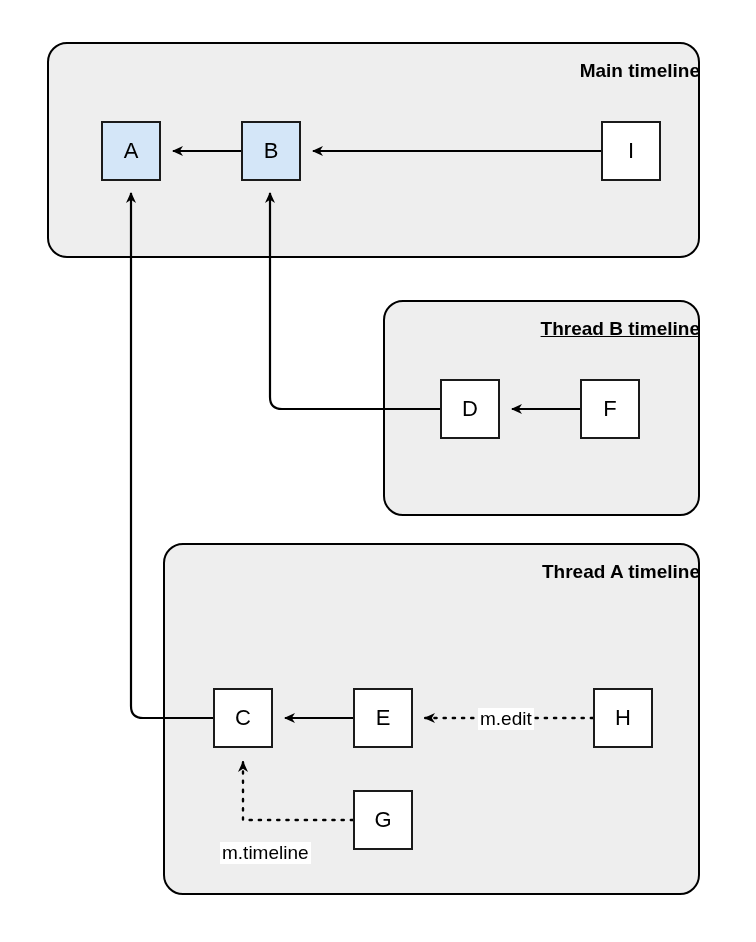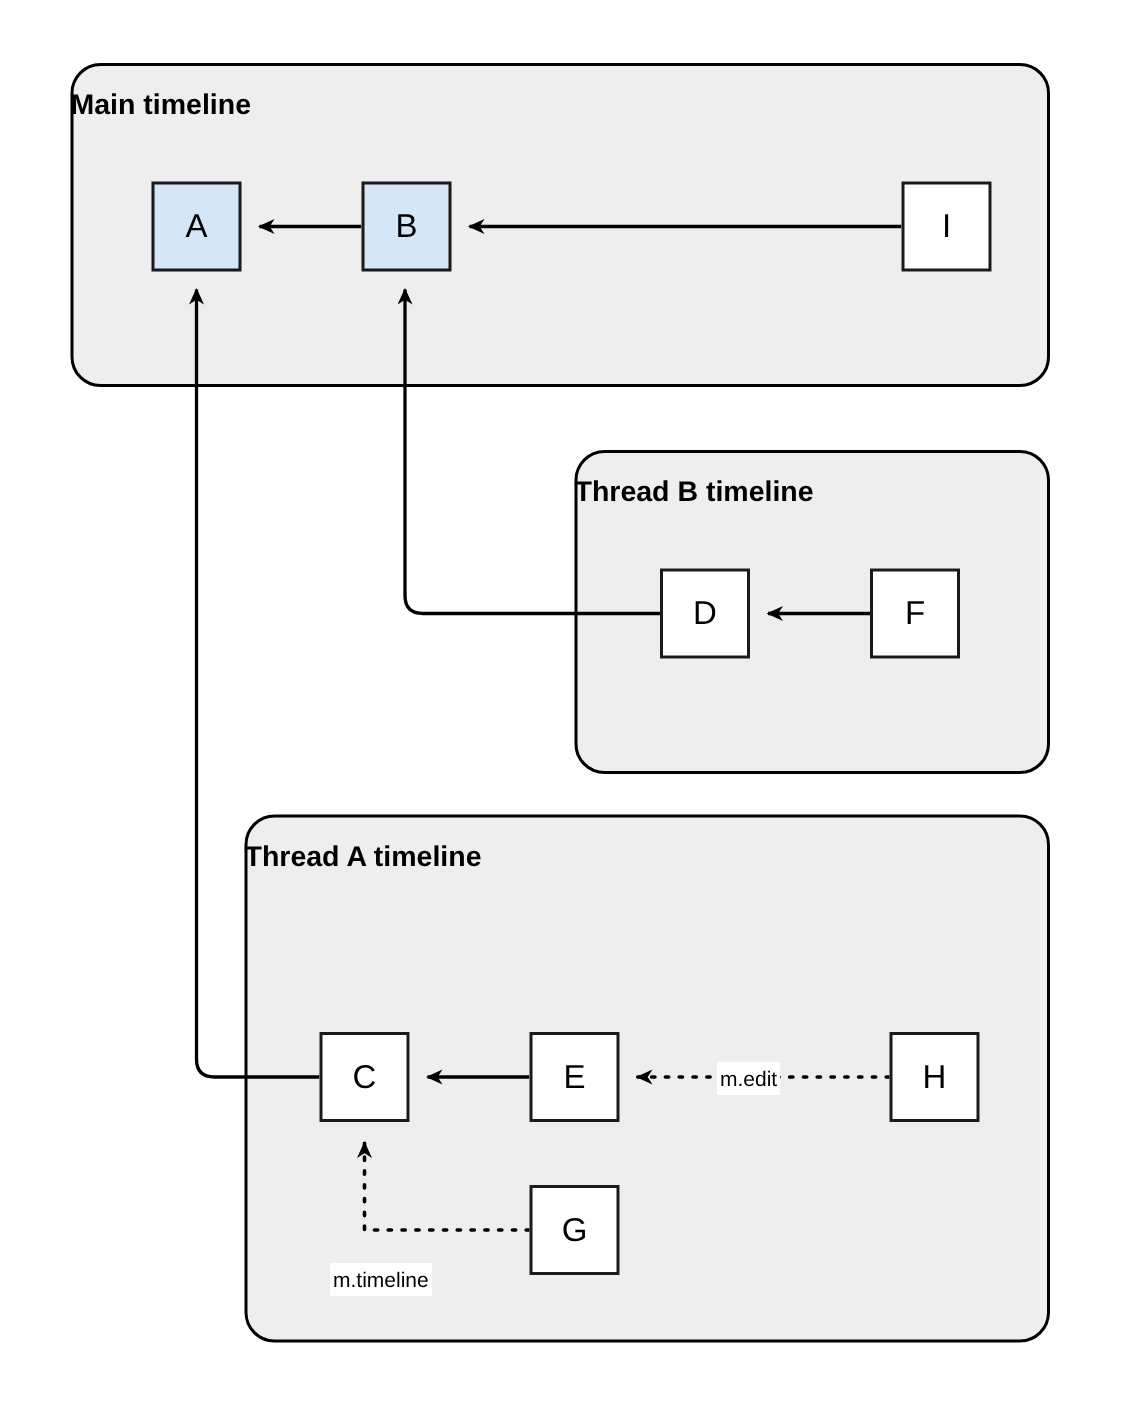--- a/index.html
+++ b/index.html
@@ -24,21 +24,21 @@
     position: absolute;
     background: #eeeeee;
     border: 2px solid #000000;
     border-radius: 20px;
     box-sizing: border-box;
   }
   .container-title {
     position: absolute;
     left: 0;
     right: 0;
-    text-align: left;
+    text-align: right;
     font-weight: bold;
     font-size: 19px;
     color: #000000;
     line-height: 22px;
     letter-spacing: 0px;
   }
   .node {
     position: absolute;
     width: 60px;
     height: 60px;
@@ -50,21 +50,21 @@
     font-size: 22px;
     color: #000000;
     background: #ffffff;
   }
   .node.blue {
     background: #d4e6f8;
   }
   .edge-label {
     position: absolute;
     background: #ffffff;
-    font-size: 14px;
+    font-size: 19px;
     color: #000000;
     line-height: 20px;
     padding: 1px 2px;
     white-space: nowrap;
   }
   svg.edges {
     position: absolute;
     left: 0; top: 0;
     width: 756px;
     height: 942px;
@@ -74,21 +74,21 @@
 </style>
 </head>
 <body>
 
 <div id="canvas">
 
   <div class="container-box" style="left:47px; top:42px; width:653px; height:216px;"></div>
   <div class="container-title" style="left:47px; top:60px; width:653px;">Main timeline</div>
 
   <div class="container-box" style="left:383px; top:300px; width:317px; height:216px;"></div>
-  <div class="container-title" style="left:383px; top:318px; width:317px;">Thread B timeline</div>
+  <div class="container-title" style="left:383px; top:318px; width:317px;text-decoration:underline;">Thread B timeline</div>
 
   <div class="container-box" style="left:163px; top:543px; width:537px; height:352px;"></div>
   <div class="container-title" style="left:163px; top:561px; width:537px;">Thread A timeline</div>
 
   <svg class="edges" viewBox="0 0 756 942" xmlns="http://www.w3.org/2000/svg">
     <defs>
       <marker id="arrowFilled" markerWidth="12" markerHeight="12" refX="10" refY="5" orient="auto" markerUnits="userSpaceOnUse">
         <path d="M0,0 L11,5 L0,10 L3.2,5 Z" fill="#000000"></path>
       </marker>
       <marker id="arrowFilledDot" markerWidth="12" markerHeight="12" refX="10" refY="5" orient="auto" markerUnits="userSpaceOnUse">

